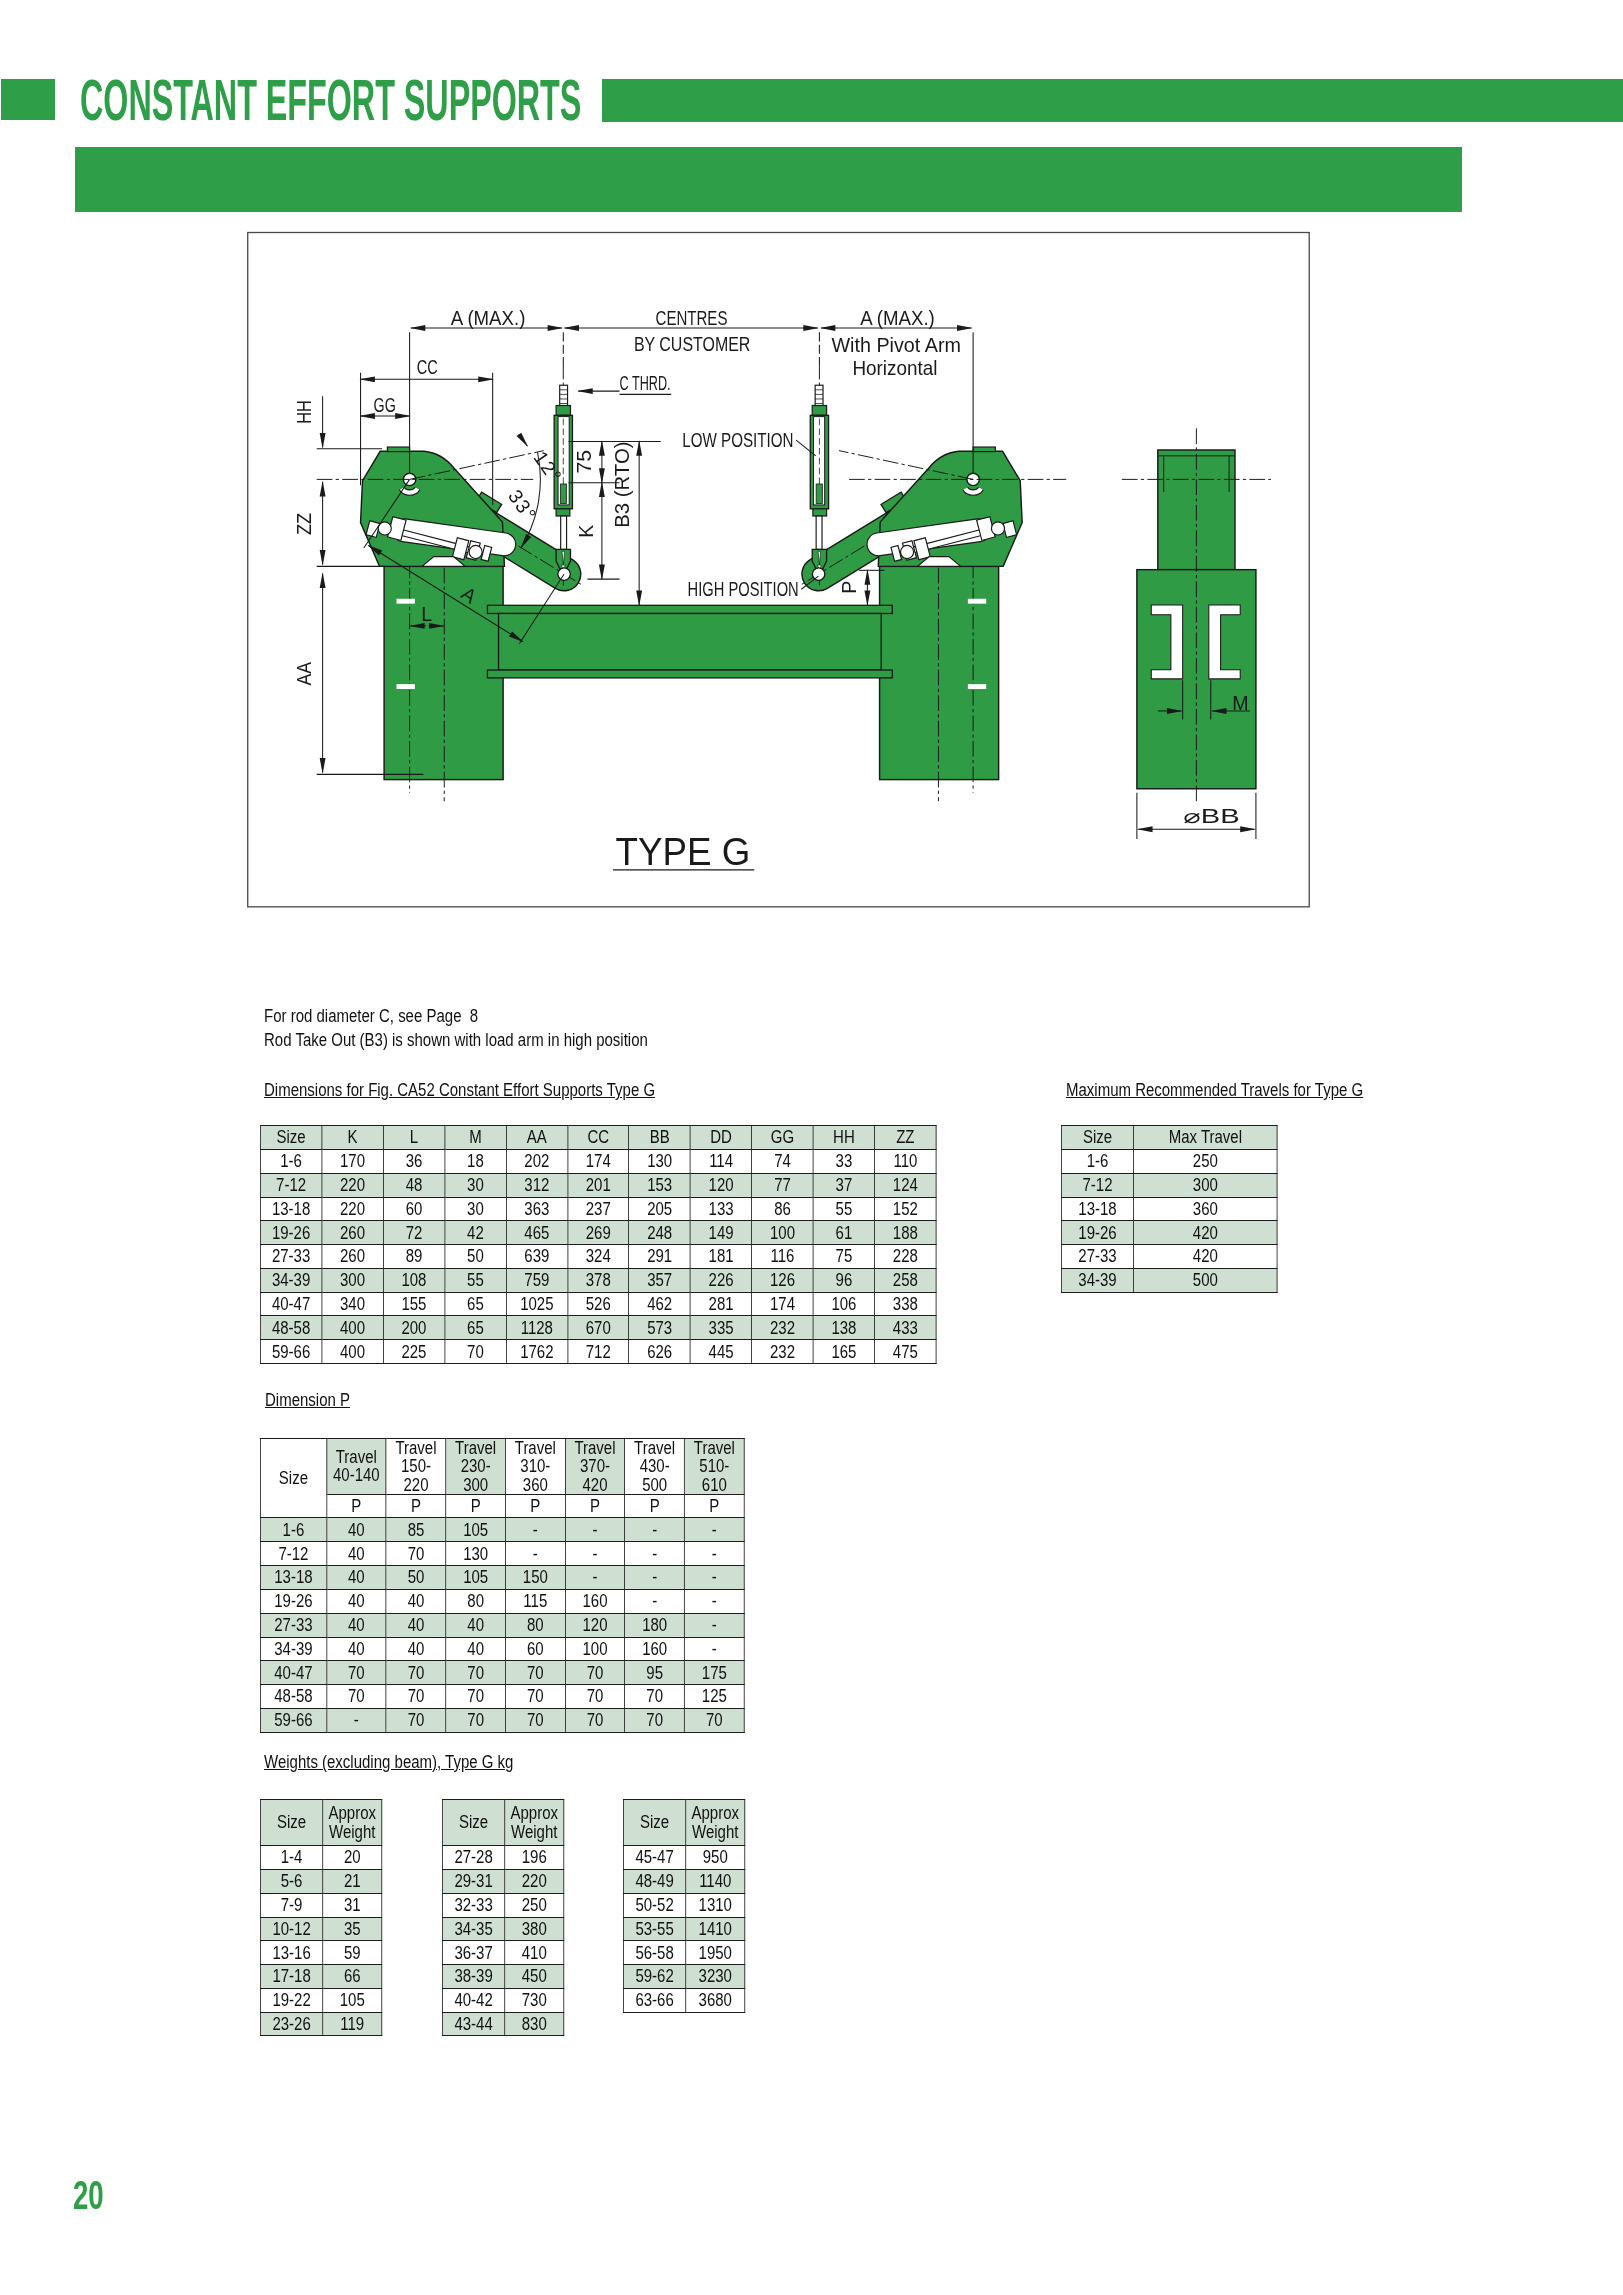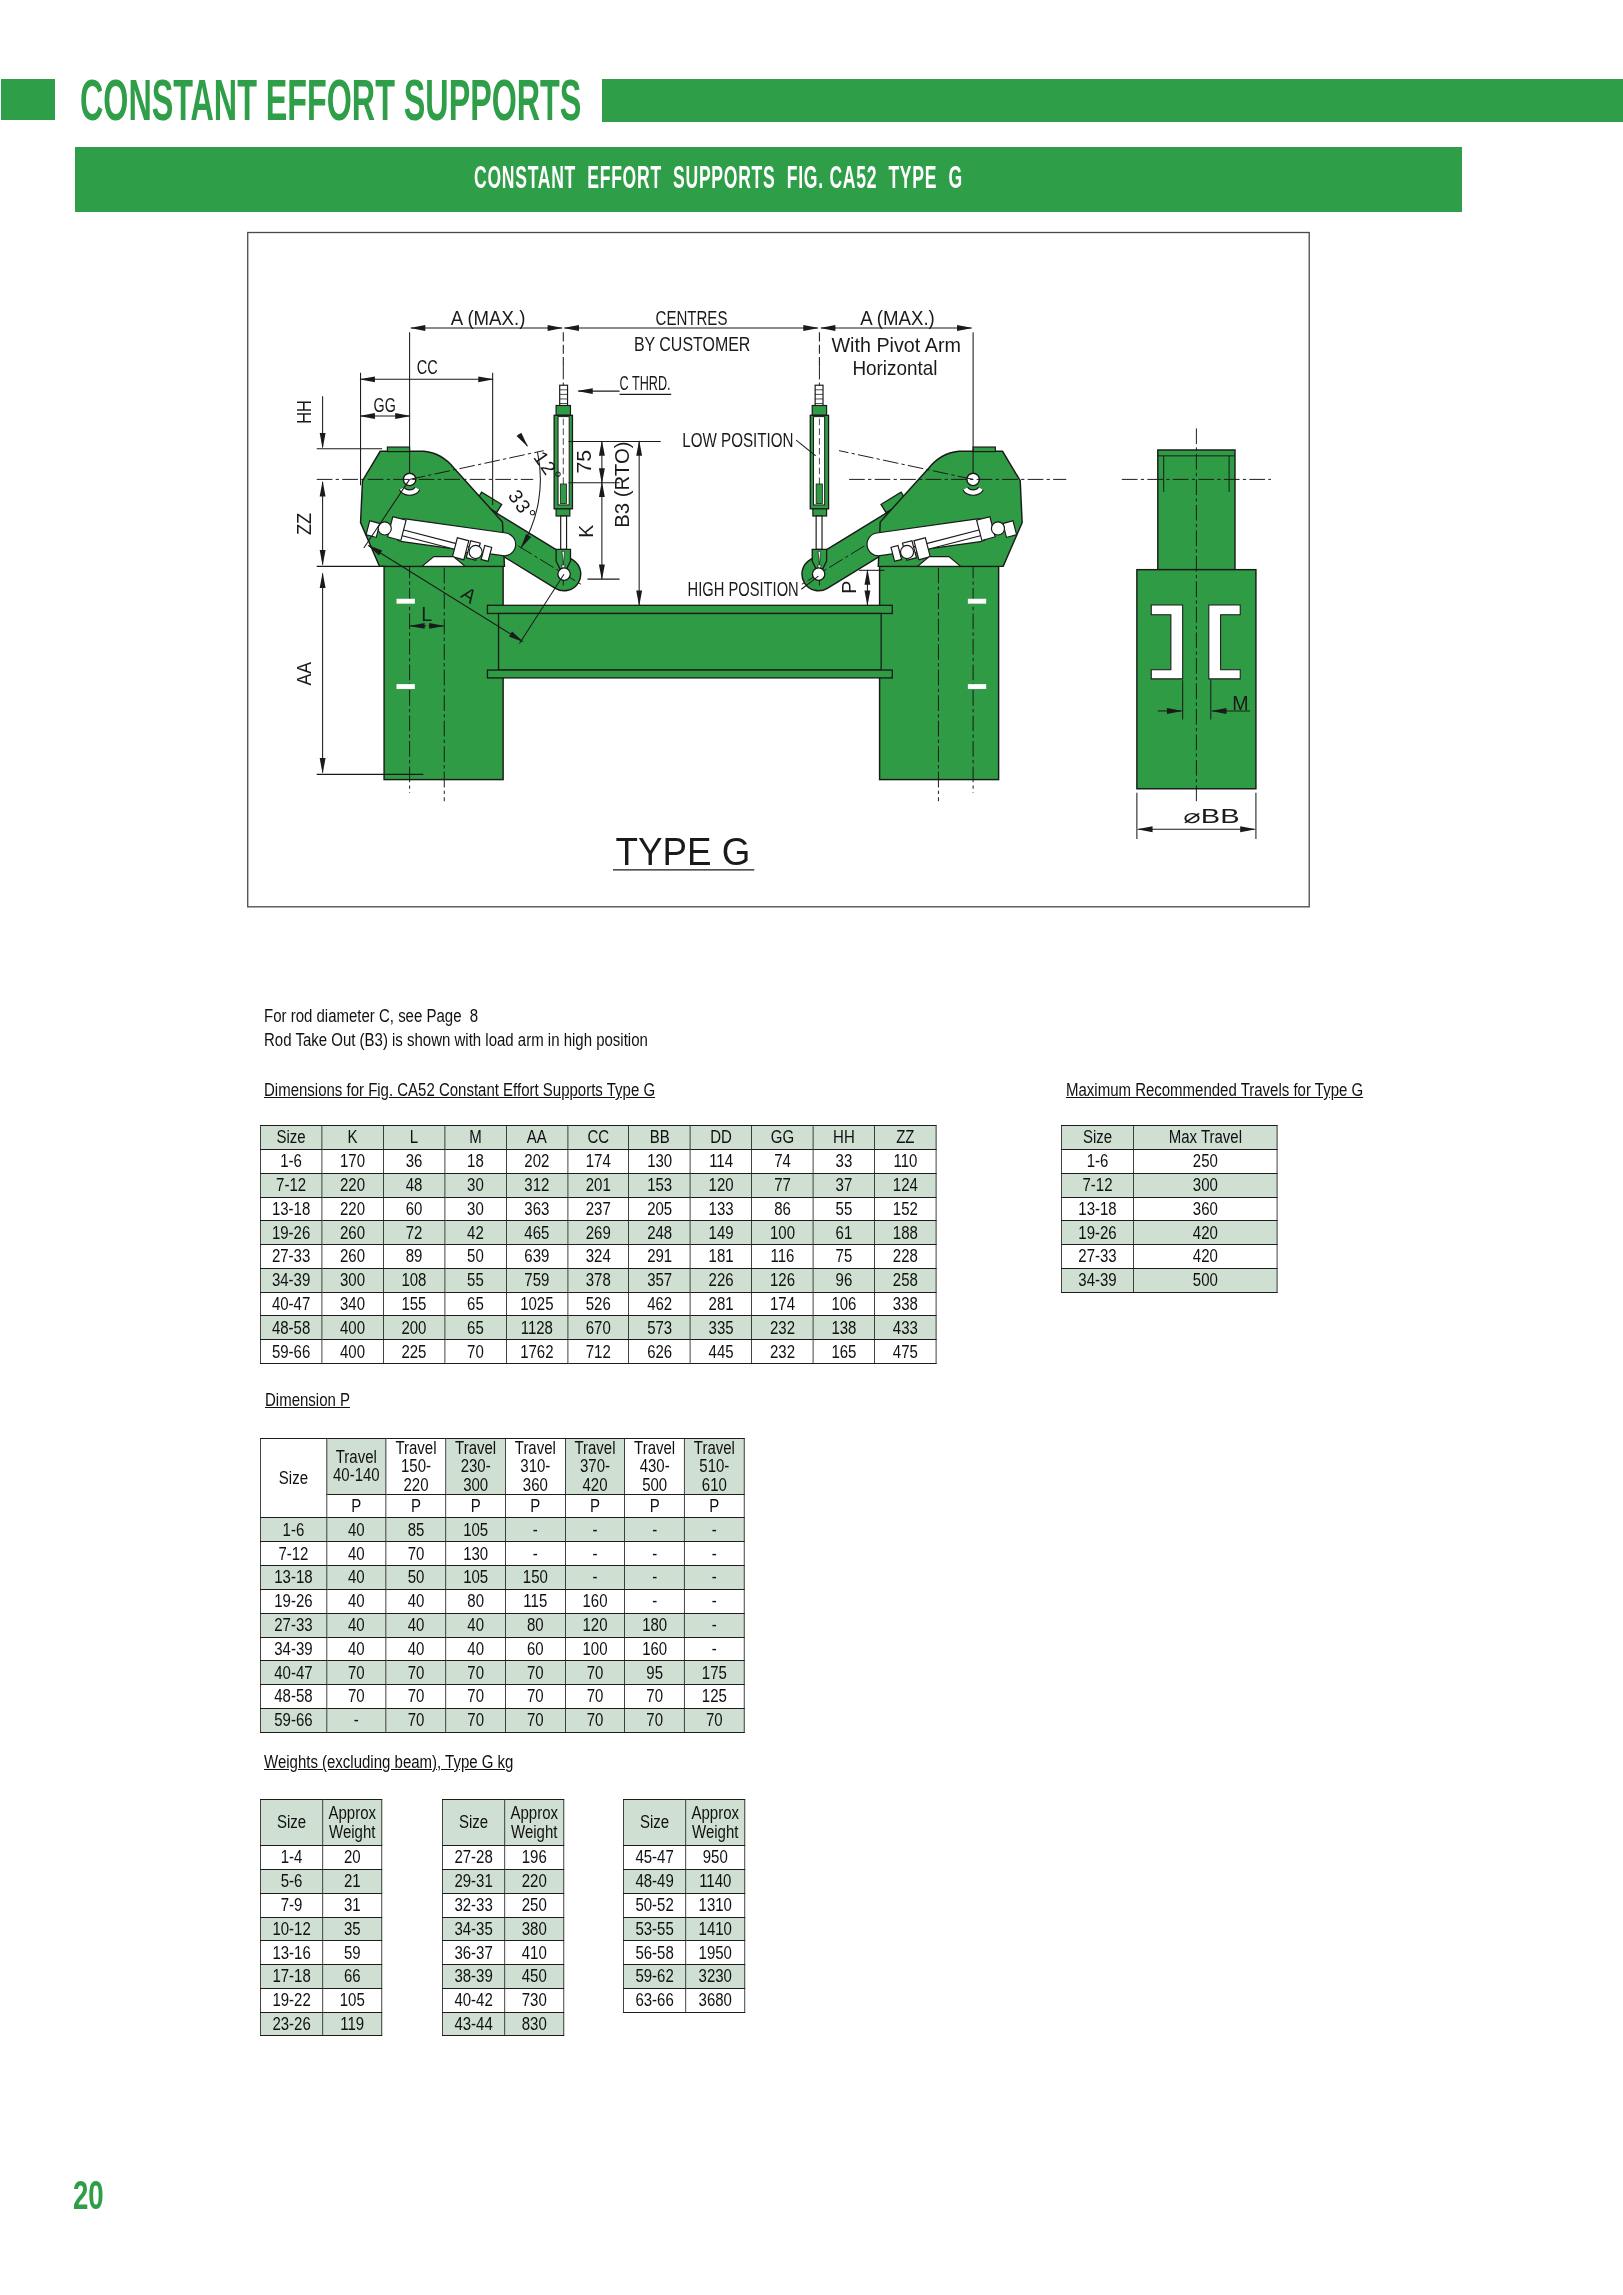--- a/index.html
+++ b/index.html
@@ -23,23 +23,20 @@
   <div class="abs" style="left:1.3px;top:79px;width:54px;height:41px;background:#2f9e48;"></div>
 
   <div class="abs" style="left:80px;top:66px;">
     <span class="cond" id="title1" style="transform:scale(0.5563,1);font-size:58px;font-weight:bold;color:#2f9e48;">CONSTANT EFFORT SUPPORTS</span>
   </div>
 
   <div class="abs" style="left:602px;top:79px;width:1021px;height:43px;background:#2f9e48;"></div>
 
   <div class="abs" style="left:75px;top:147px;width:1387px;height:65px;background:#2f9e48;"></div>
 
-  <div class="abs" style="left:474px;top:160px;">
-    <span class="cond" id="title2" style="transform:scale(0.566,1);font-size:31px;font-weight:bold;color:#ffffff;letter-spacing:1.3px;">CONSTANT  EFFORT  SUPPORTS  FIG. CA52  TYPE  G</span>
-  </div>
 
   <div class="abs" style="left:0px;top:0px;">
     <svg width="1623" height="2295" viewBox="0 0 2481 3509">
 
       <rect x="378.5" y="355.5" width="1623" height="1031" fill="none" stroke="#4a4a4a" stroke-width="2"></rect>
       <defs>
         <marker id="ae" markerWidth="26" markerHeight="14" refX="24" refY="7" orient="auto" markerUnits="userSpaceOnUse">
             <path d="M26,7 L2,2.5 L2,11.5 Z" fill="#1a1a1a"></path>
           </marker>
         <marker id="as" markerWidth="26" markerHeight="14" refX="24" refY="7" orient="auto-start-reverse" markerUnits="userSpaceOnUse">

